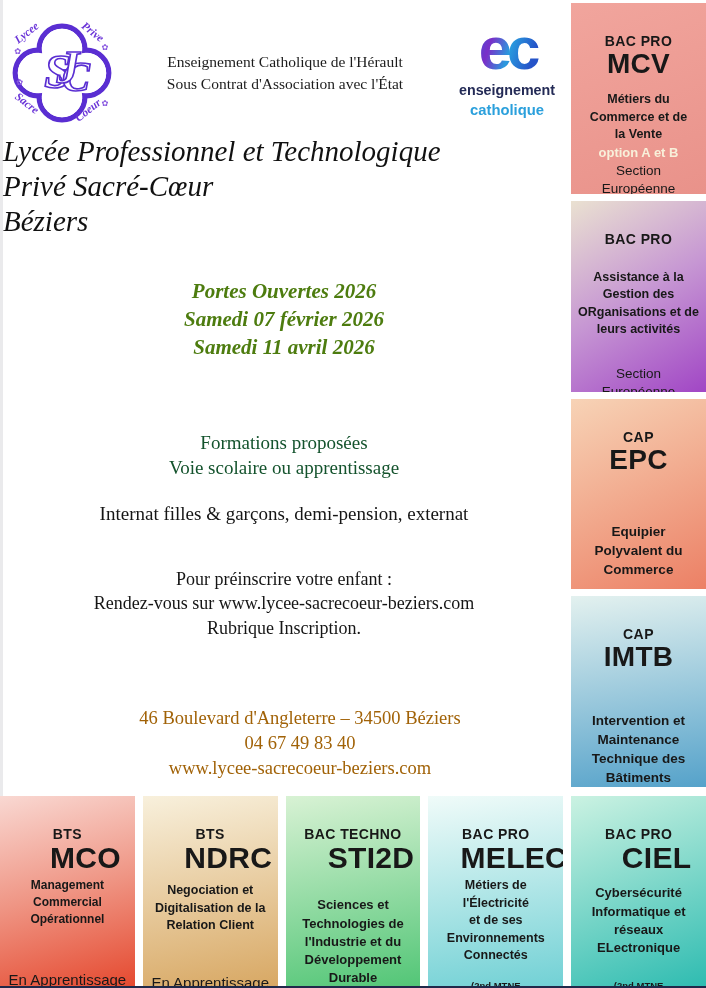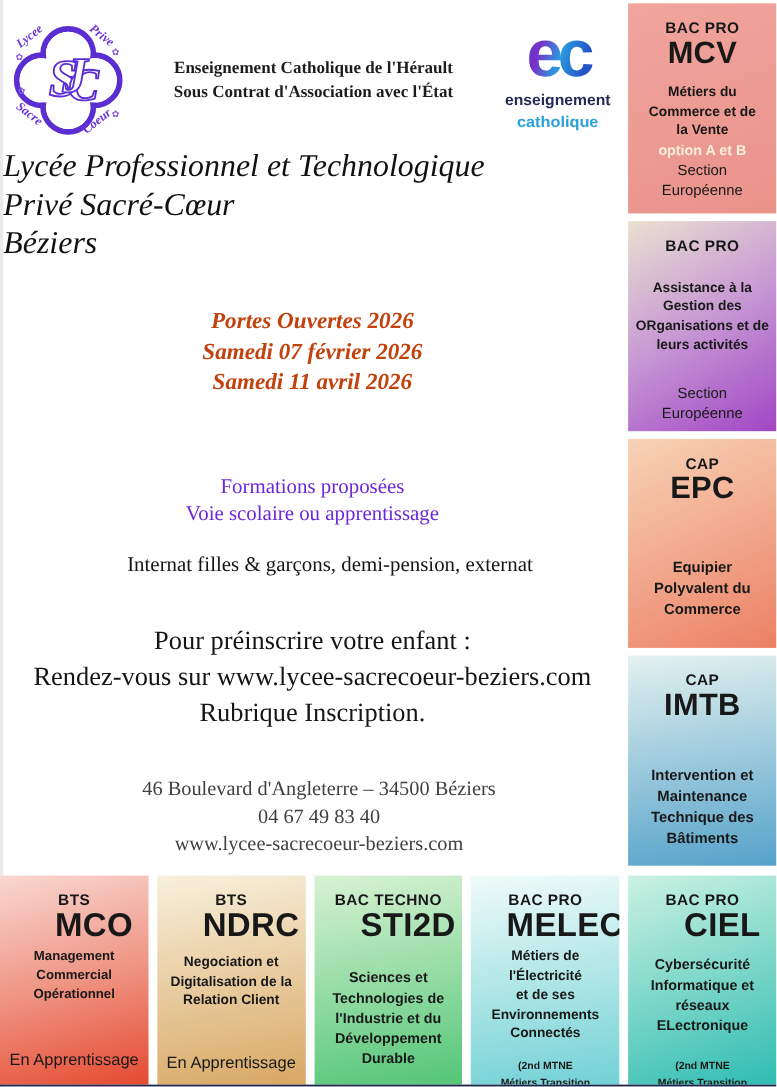--- a/index.html
+++ b/index.html
@@ -9,66 +9,66 @@
     overflow:hidden; font-family:"Liberation Sans", sans-serif;
   }
   .edge-left { position:absolute; left:0; top:0; width:3px; height:988px; background:#eaeaec; }
   .edge-bottom { position:absolute; left:0; bottom:0; width:706px; height:2px; background:#20294a; }
 
   
   .main { position:absolute; left:3px; top:0; width:562px; height:792px; }
 
   .hdr { position:absolute; left:0; top:18px; width:562px; height:110px; display:flex; align-items:center; }
   .crest-wrap { width:118px; display:flex; justify-content:center; }
-  .org { flex:1; text-align:center; font-family:"Liberation Serif", serif; font-size:15.5px; color:#1c1c1c; line-height:1.45;font-weight:bold; }
+  .org { flex:1; text-align:center; font-family:"Liberation Serif", serif; font-size:15.5px; color:#1c1c1c; line-height:1.45; }
   .eclogo-wrap { width:116px; display:flex; justify-content:center; }
 
   .title {
     position:absolute; left:0; top:134px; width:562px; 
     font-family:"Liberation Serif", serif; font-weight:400; color:#111;
     font-size:29px; line-height:1.21;font-style:italic;
   }
   .open-days {
     position:absolute; left:0; top:279px; width:562px; text-align:center;
     font-family:"Liberation Serif", serif; font-style:italic; font-weight:600;
-    font-size:21px; line-height:1.18; color:#c2410c;
+    font-size:21px; line-height:1.18; color:#4d7c0f;
   }
   .open-days div { margin-bottom:3px; }
   .formations {
     position:absolute; left:0; top:431px; width:562px; text-align:center;
-    font-family:"Liberation Serif", serif; font-size:19px; color:#6d28d9; line-height:1.3;
+    font-family:"Liberation Serif", serif; font-size:19px; color:#14532d; line-height:1.3;
   }
   .boarding {
-    position:absolute; left:16px; top:503px; width:562px; text-align:center;
+    position:absolute; left:0; top:503px; width:562px; text-align:center;
     font-family:"Liberation Serif", serif; font-size:19px; color:#151515;
   }
   .enroll {
     position:absolute; left:0; top:567px; width:562px; text-align:center;
-    font-family:"Liberation Serif", serif; font-size:24px; color:#151515; line-height:1.36;
+    font-family:"Liberation Serif", serif; font-size:18px; color:#151515; line-height:1.36;
   }
   .contact {
-    position:absolute; left:0; top:706px; width:562px; text-align:center;
-    font-family:"Liberation Serif", serif; font-size:18.5px; color:#404040; line-height:1.36;padding-left:12px;
+    position:absolute; left:10px; top:706px; width:562px; text-align:center;
+    font-family:"Liberation Serif", serif; font-size:18.5px; color:#a16207; line-height:1.36;padding-left:12px;
   }
 
   
   .right-col {
     position:absolute; left:571px; top:3px; width:135px; height:784px;
     display:flex; flex-direction:column; gap:7px;
   }
   .right-col .card { flex:1; }
   .bottom-row {
     position:absolute; left:0; top:796px; width:706px; height:190px;
     display:flex; gap:8px;
   }
   .bottom-row .card { flex:1; }
 
   .card {
     display:flex; flex-direction:column; align-items:center;
-    text-align:center; color:#181818; padding:14px 2px 6px 2px; overflow:hidden;
+    text-align:center; color:#181818; padding:30px 2px 6px 2px; overflow:hidden;
   }
   .card-kicker { font-size:14px; font-weight:bold; letter-spacing:.4px; }
   .card-code { font-size:28px; font-weight:bold; letter-spacing:.3px; line-height:1.08; }
   .bottom-row .card-code { font-size:30px;margin-left:36px; }
   .card-desc { font-size:12.5px; font-weight:bold; line-height:1.4; white-space:pre-line; }
   .card-highlight { font-size:13px; font-weight:bold; color:#f8f0da; line-height:1.4; }
   .card-extra { font-size:13.5px; font-weight:normal; line-height:1.35; white-space:pre-line; }
   .card-fine { font-size:9.5px; font-weight:bold; line-height:1.55; white-space:pre-line; }
   .card-highlight:empty, .card-extra:empty, .card-fine:empty { display:none; }
 

